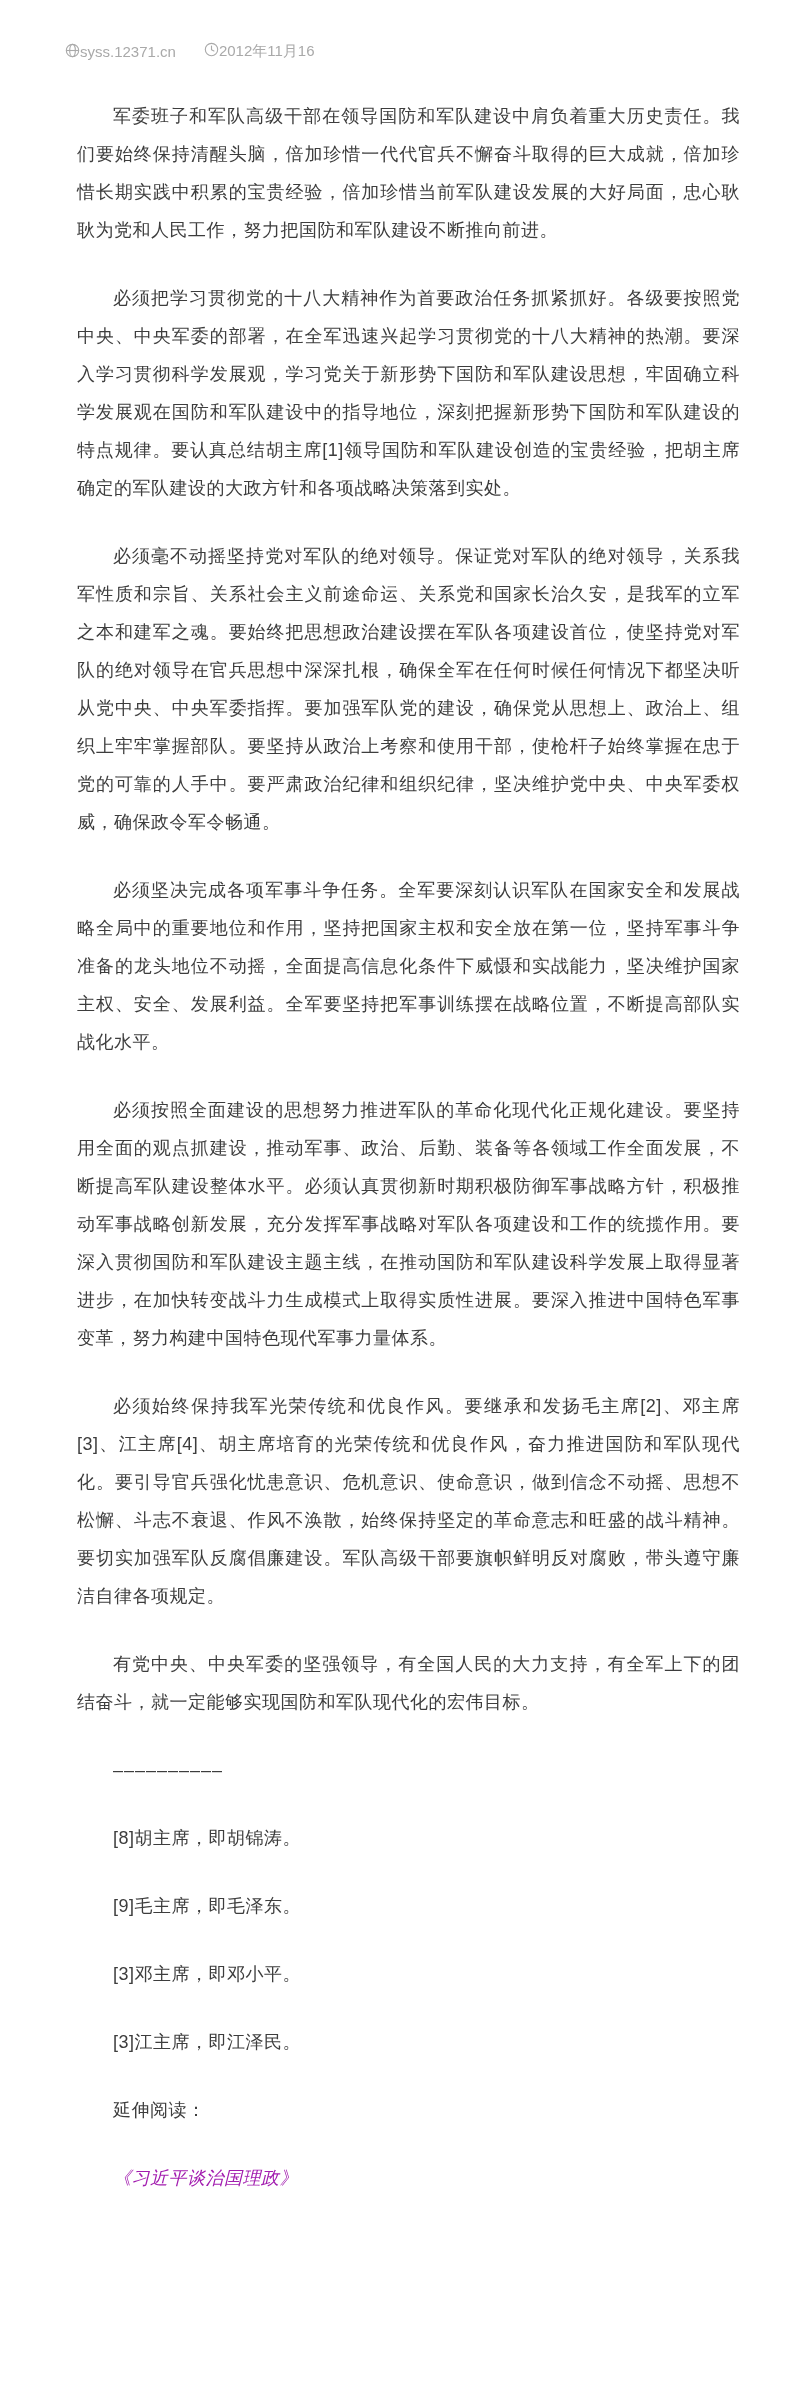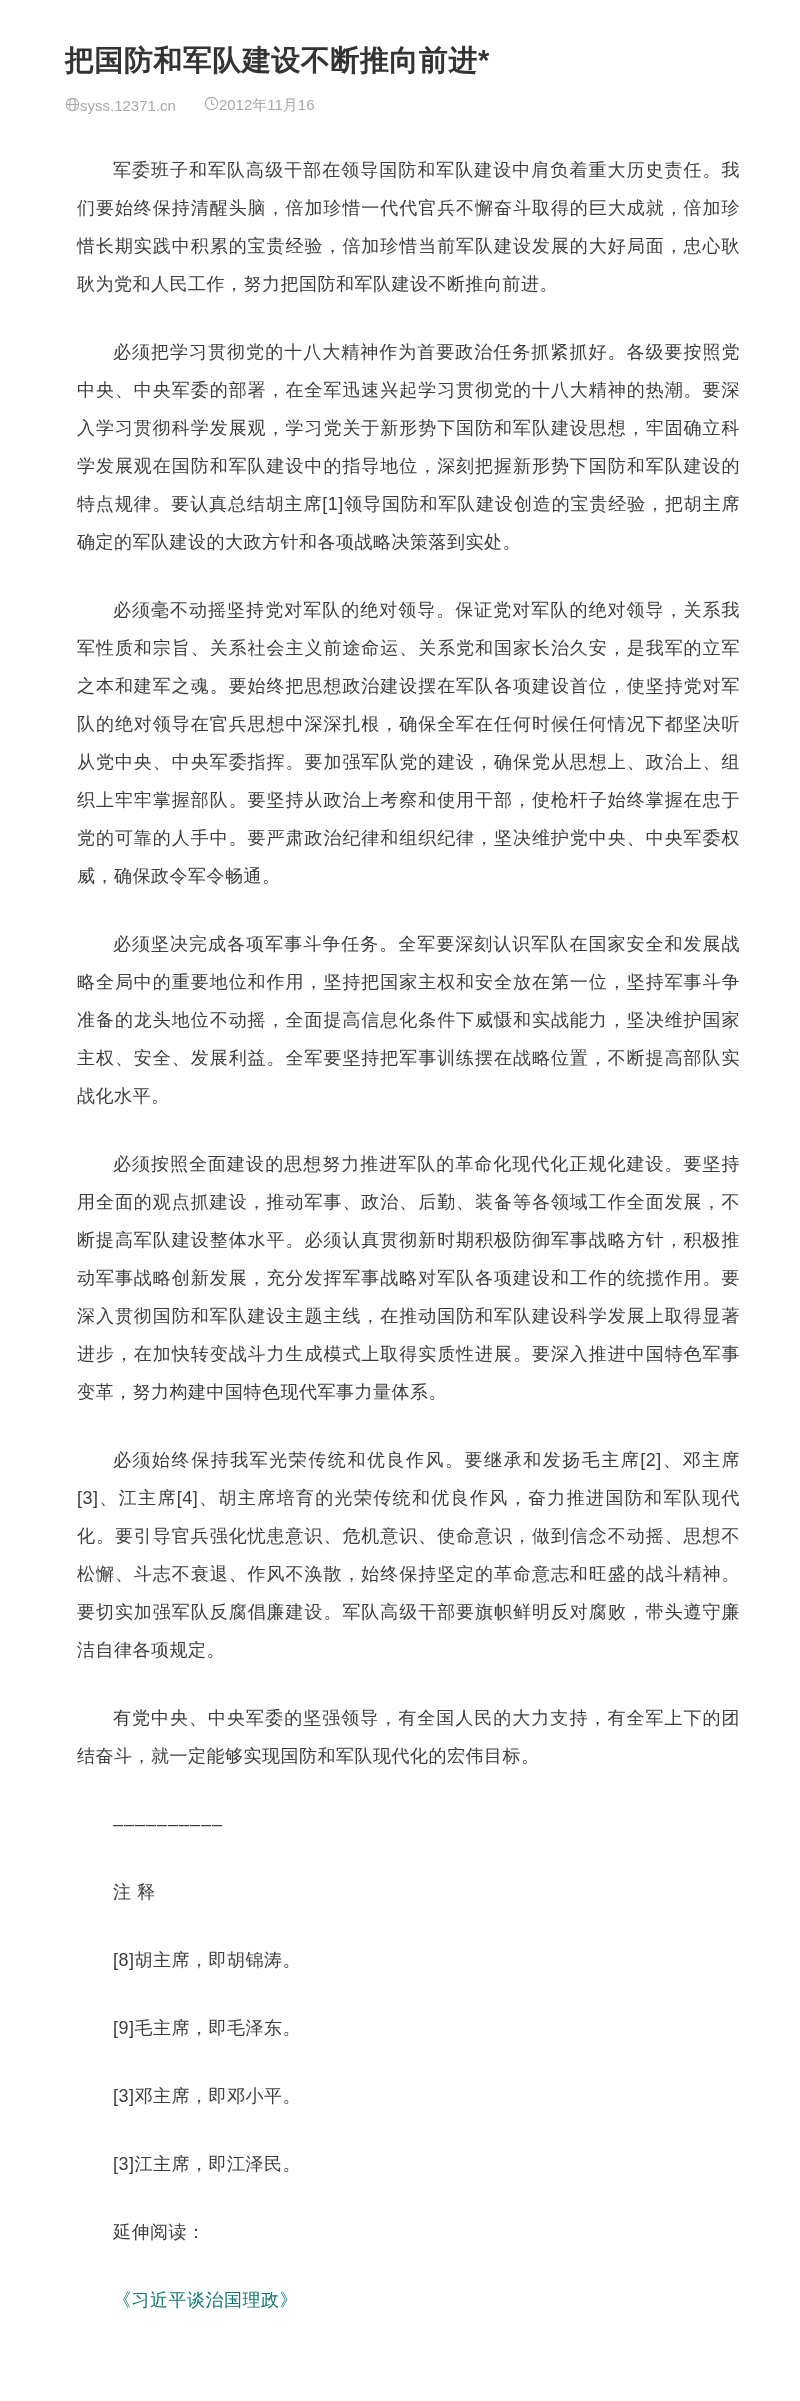--- a/index.html
+++ b/index.html
@@ -55,30 +55,30 @@
     word-break: break-all;
   }
   article p.divider {
     letter-spacing: 1px;
     text-align: left;
   }
   article p.link-row {
     text-align: left;
   }
   a.reading-link {
-    color: #0f766e;
+    color: #a21caf;
     text-decoration: none;
+    font-style: italic;
   }
 </style>
 </head>
 <body>
 
 <div class="page">
 
-  <h1 class="title">把国防和军队建设不断推向前进*</h1>
 
   <div class="meta">
     <span class="meta-item">
       <span>
         <svg width="15" height="15" viewBox="0 0 16 16">
           <circle cx="8" cy="8" r="6.6" fill="none" stroke="#a9a9a9" stroke-width="1.2"></circle>
           <ellipse cx="8" cy="8" rx="3" ry="6.6" fill="none" stroke="#a9a9a9" stroke-width="1.2"></ellipse>
           <line x1="1.4" y1="8" x2="14.6" y2="8" stroke="#a9a9a9" stroke-width="1.2"></line>
         </svg>
       </span>
@@ -100,21 +100,20 @@
     <p>必须把学习贯彻党的十八大精神作为首要政治任务抓紧抓好。各级要按照党中央、中央军委的部署，在全军迅速兴起学习贯彻党的十八大精神的热潮。要深入学习贯彻科学发展观，学习党关于新形势下国防和军队建设思想，牢固确立科学发展观在国防和军队建设中的指导地位，深刻把握新形势下国防和军队建设的特点规律。要认真总结胡主席[1]领导国防和军队建设创造的宝贵经验，把胡主席确定的军队建设的大政方针和各项战略决策落到实处。</p>
     <p>必须毫不动摇坚持党对军队的绝对领导。保证党对军队的绝对领导，关系我军性质和宗旨、关系社会主义前途命运、关系党和国家长治久安，是我军的立军之本和建军之魂。要始终把思想政治建设摆在军队各项建设首位，使坚持党对军队的绝对领导在官兵思想中深深扎根，确保全军在任何时候任何情况下都坚决听从党中央、中央军委指挥。要加强军队党的建设，确保党从思想上、政治上、组织上牢牢掌握部队。要坚持从政治上考察和使用干部，使枪杆子始终掌握在忠于党的可靠的人手中。要严肃政治纪律和组织纪律，坚决维护党中央、中央军委权威，确保政令军令畅通。</p>
     <p>必须坚决完成各项军事斗争任务。全军要深刻认识军队在国家安全和发展战略全局中的重要地位和作用，坚持把国家主权和安全放在第一位，坚持军事斗争准备的龙头地位不动摇，全面提高信息化条件下威慑和实战能力，坚决维护国家主权、安全、发展利益。全军要坚持把军事训练摆在战略位置，不断提高部队实战化水平。</p>
     <p>必须按照全面建设的思想努力推进军队的革命化现代化正规化建设。要坚持用全面的观点抓建设，推动军事、政治、后勤、装备等各领域工作全面发展，不断提高军队建设整体水平。必须认真贯彻新时期积极防御军事战略方针，积极推动军事战略创新发展，充分发挥军事战略对军队各项建设和工作的统揽作用。要深入贯彻国防和军队建设主题主线，在推动国防和军队建设科学发展上取得显著进步，在加快转变战斗力生成模式上取得实质性进展。要深入推进中国特色军事变革，努力构建中国特色现代军事力量体系。</p>
     <p>必须始终保持我军光荣传统和优良作风。要继承和发扬毛主席[2]、邓主席[3]、江主席[4]、胡主席培育的光荣传统和优良作风，奋力推进国防和军队现代化。要引导官兵强化忧患意识、危机意识、使命意识，做到信念不动摇、思想不松懈、斗志不衰退、作风不涣散，始终保持坚定的革命意志和旺盛的战斗精神。要切实加强军队反腐倡廉建设。军队高级干部要旗帜鲜明反对腐败，带头遵守廉洁自律各项规定。</p>
     <p>有党中央、中央军委的坚强领导，有全国人民的大力支持，有全军上下的团结奋斗，就一定能够实现国防和军队现代化的宏伟目标。</p>
 
     <p class="divider">––––––––––</p>
 
 
-    <p>注 释</p>
 
     <p>[8]胡主席，即胡锦涛。</p>
     <p>[9]毛主席，即毛泽东。</p>
     <p>[3]邓主席，即邓小平。</p>
     <p>[3]江主席，即江泽民。</p>
 
     <p>延伸阅读：</p>
 
     <p class="link-row"><a href="#" class="reading-link">《习近平谈治国理政》</a></p>
   </article>

